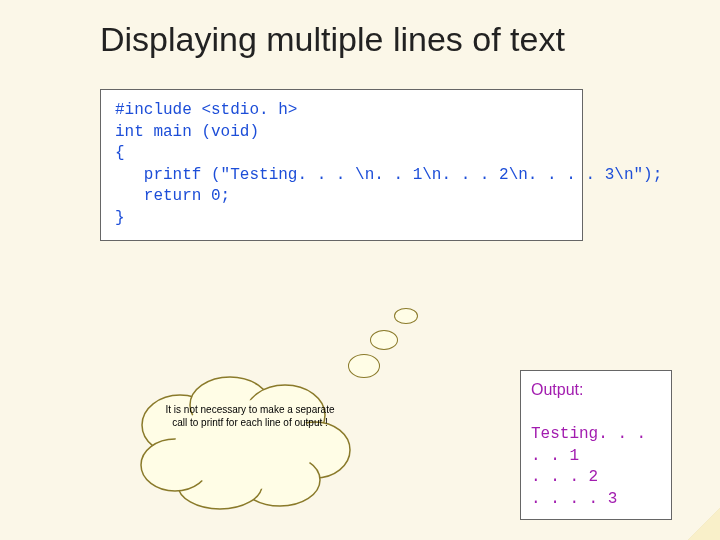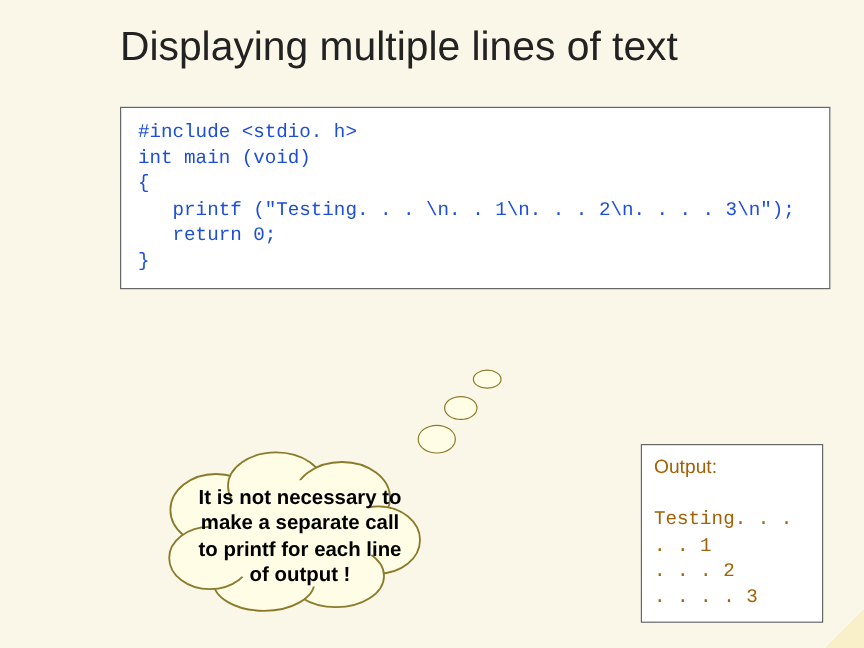--- a/index.html
+++ b/index.html
@@ -6,66 +6,66 @@
   body{
     width:720px;height:540px;
     background:#fbf7e8;
     font-family:Arial,Helvetica,sans-serif;
     position:relative;
     overflow:hidden;
   }
   .slide{
     position:absolute;
     left:100px;top:20px;
-    width:592px;
+    width:483px;
   }
   .title{
     font-size:34px;
     line-height:1.15;
     color:#222;
     margin:0 0 30px 0;
     font-weight:400;
   }
   .codebox{
     border:1px solid #666;
     background:#fff;
     padding:10px 14px;
     font-family:"Courier New",Courier,monospace;
     font-size:16px;
     line-height:1.35;
     white-space:pre;
     color:#1d4ed8;
   }
   .outbox{
     position:absolute;
-    left:534px;top:370px;
+    left:520px;top:370px;
     width:130px;
     border:1px solid #666;
     background:#fff;
     padding:8px 10px;
     font-family:"Courier New",Courier,monospace;
     font-size:16px;
     line-height:1.35;
     white-space:pre;
-    color:#a16207;
+    color:#a21caf;
   }
   .outbox .label{font-family:Arial,Helvetica,sans-serif;font-weight:400;}
   .cloud{
     position:absolute;
     left:130px;top:370px;
     width:230px;height:140px;
   }
   .cloud svg{position:absolute;left:0;top:0;}
   .cloud .txt{
     position:absolute;
     left:30px;top:34px;
     width:180px;
     text-align:center;
-    font-size:17px;
-    font-weight:bold;
+    font-size:10px;
+    font-weight:normal;
     color:#000;
     line-height:1.25;
   }
   .trail{position:absolute;}
   .trail .bubble{
     position:absolute;border-radius:50%;
     background:#fffde6;
     border:1.5px solid #8a7a2a;
   }
   .corner{

